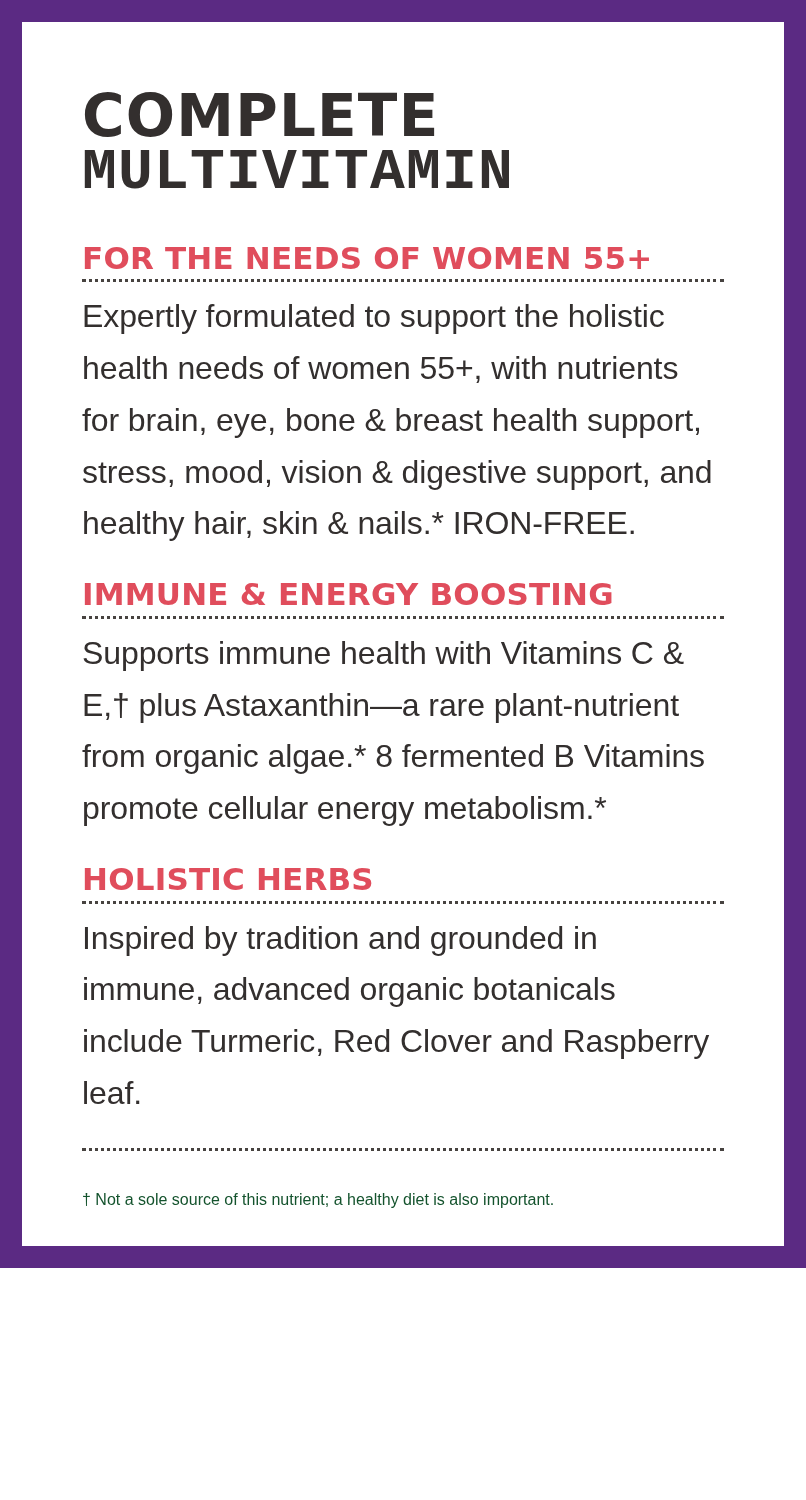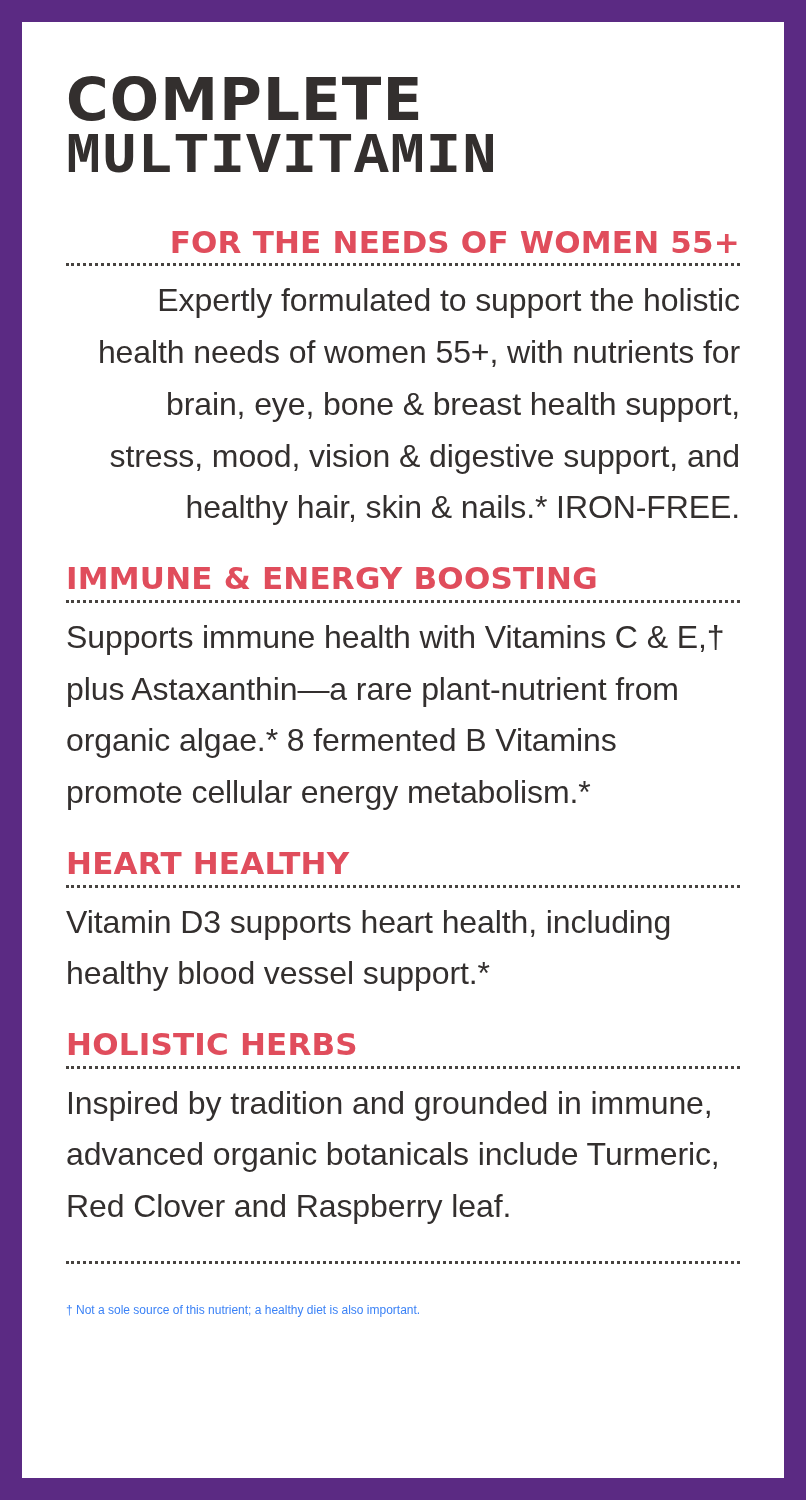--- a/index.html
+++ b/index.html
@@ -11,24 +11,24 @@
     height: 1500px;
     background: #ffffff;
     font-family: "Liberation Sans", sans-serif;
     overflow: hidden;
   }
 
   .label-panel {
     position: relative;
     box-sizing: border-box;
     width: 806px;
-    height: 1500px;
+    height: 1268px;
     background: #ffffff;
     border: 22px solid #5b2a83;
-    padding: 0;
+    padding: 16px;
   }
 
   .inner {
     box-sizing: border-box;
     width: 100%;
     height: 100%;
     background: #ffffff;
     padding: 36px 44px 20px 44px;
   }
 
@@ -45,21 +45,20 @@
   .product-title .line2 {
     display: block;
     font-family: Liberation Mono, monospace;
   }
 
   .section {
     margin-top: 28px;
   }
   .section:first-of-type {
     margin-top: 40px;
-    text-align: right;
   }
 
   .section-heading {
     font-family: "DejaVu Sans", sans-serif;
     font-weight: bold;
     color: #e04d5c;
     font-size: 31px;
     line-height: 1.08;
     letter-spacing: 0.2px;
     text-transform: uppercase;
@@ -77,22 +76,22 @@
     font-family: "Liberation Sans", sans-serif;
     color: #332f2e;
     font-size: 32px;
     line-height: 1.62;
     margin: 0;
     letter-spacing: -0.1px;
   }
 
   .footnote {
     font-family: "Liberation Sans", sans-serif;
-    color: #3b82f6;
-    font-size: 12px;
+    color: #14532d;
+    font-size: 16px;
     line-height: 1.4;
     margin-top: 38px;
   }
 </style>
 </head>
 <body>
 
 <div class="label-panel">
   <div class="inner">
 
@@ -106,25 +105,20 @@
       <div class="divider"></div>
       <p class="section-body">Expertly formulated to support the holistic health needs of women 55+, with nutrients for brain, eye, bone &amp; breast health support, stress, mood, vision &amp; digestive support, and healthy hair, skin &amp; nails.* IRON-FREE.</p>
     </div>
 
     <div class="section">
       <h2 class="section-heading">IMMUNE &amp; ENERGY BOOSTING</h2>
       <div class="divider"></div>
       <p class="section-body">Supports immune health with Vitamins C &amp; E,† plus Astaxanthin—a rare plant-nutrient from organic algae.* 8 fermented B Vitamins promote cellular energy metabolism.*</p>
     </div>
 
-    <div class="section">
-      <h2 class="section-heading">HEART HEALTHY</h2>
-      <div class="divider"></div>
-      <p class="section-body">Vitamin D3 supports heart health, including healthy blood vessel support.*</p>
-    </div>
 
     <div class="section">
       <h2 class="section-heading">HOLISTIC HERBS</h2>
       <div class="divider"></div>
       <p class="section-body">Inspired by tradition and grounded in immune, advanced organic botanicals include Turmeric, Red Clover and Raspberry leaf.</p>
     </div>
 
     <div class="section">
       <div class="divider"></div>
     </div>

